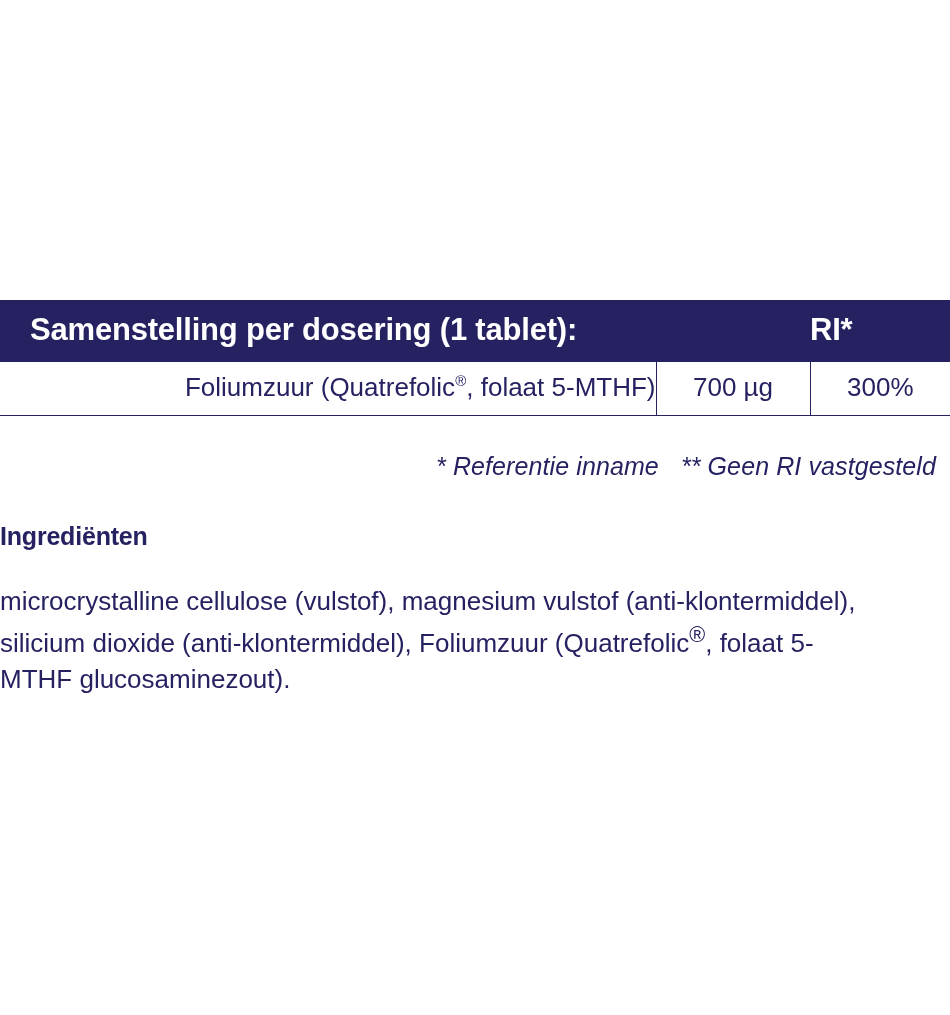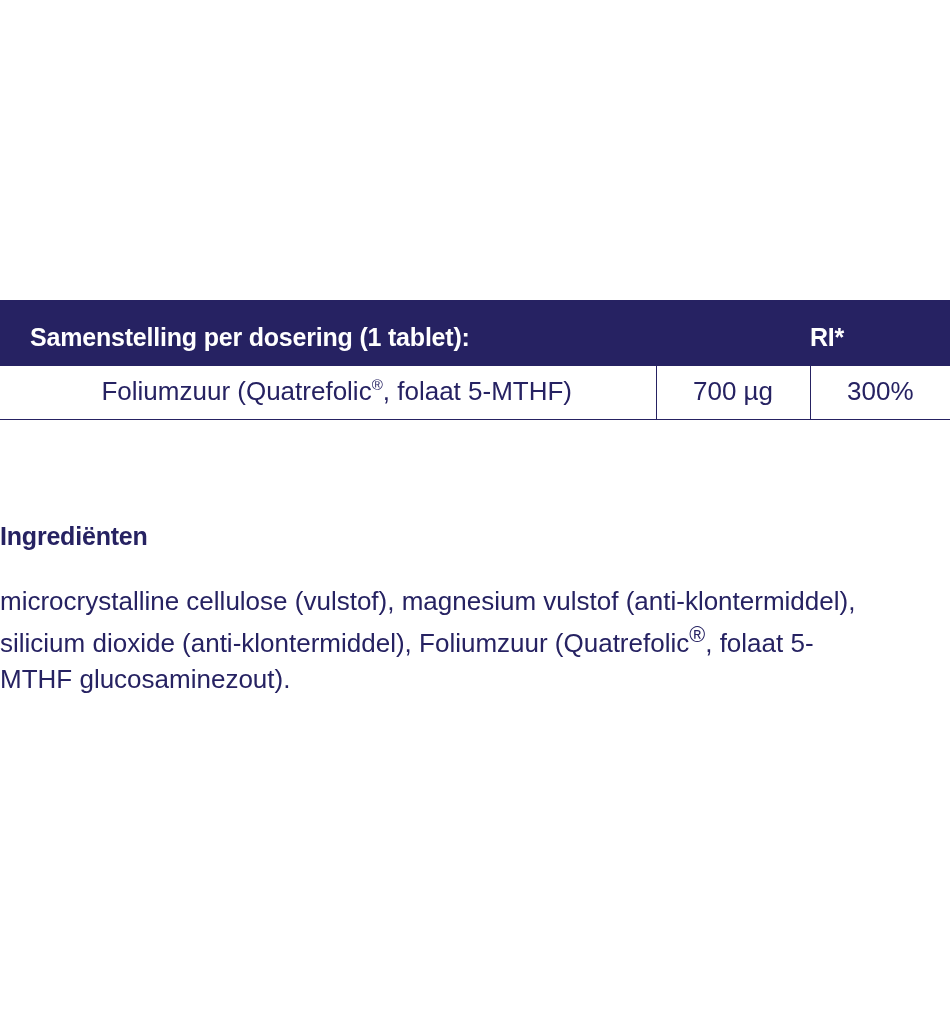--- a/index.html
+++ b/index.html
@@ -30,22 +30,22 @@
     border-collapse: collapse;
     table-layout: fixed;
   }
 
   .nutrition-table .header-row {
     background: #262262;
     color: #ffffff;
   }
 
   .nutrition-table .header-row td {
-    padding: 23px 0 14px 0;
-    font-size: 25px;
+    padding: 12px 0 14px 0;
+    font-size: 31px;
     font-weight: bold;
     letter-spacing: -0.2px;
   }
 
   .nutrition-table .header-row .th-title {
     padding-left: 30px;
     text-align: left;
   }
 
   .nutrition-table .header-row .th-ri {
@@ -58,21 +58,21 @@
     border-top: none;
     font-size: 26px;
     color: #262262;
     padding: 10px 0 12px 0;
     background: #ffffff;
   }
 
   .nutrition-table .data-row .cell-name {
     border-left: none;
     padding-left: 18px;
-    text-align: center;
+    text-align: right;
   }
 
   .nutrition-table .data-row .cell-amount {
     text-align: center;
   }
 
   .nutrition-table .data-row .cell-ri {
     border-right: none;
     text-align: center;
   }
@@ -141,18 +141,21 @@
         <td class="th-ri">RI*</td>
       </tr>
       <tr class="data-row">
         <td class="cell-name"><span>Foliumzuur (Quatrefolic</span><sup>®</sup><span>, folaat 5-MTHF)</span></td>
         <td class="cell-amount">700 µg</td>
         <td class="cell-ri">300%</td>
       </tr>
     </tbody>
   </table>
 
+  <div class="footnote">
+    <span>* Referentie inname</span><span class="fn-gap"></span><span>** Geen RI vastgesteld</span>
+  </div>
 
   <div class="ingredients-heading">Ingrediënten</div>
 
   <div class="ingredients-body"><span>microcrystalline cellulose (vulstof), magnesium vulstof (anti-klontermiddel), silicium dioxide (anti-klontermiddel), Foliumzuur (Quatrefolic</span><sup>®</sup><span>, folaat 5-MTHF glucosaminezout).</span></div>
 
 </div>
 
 </body></html>

